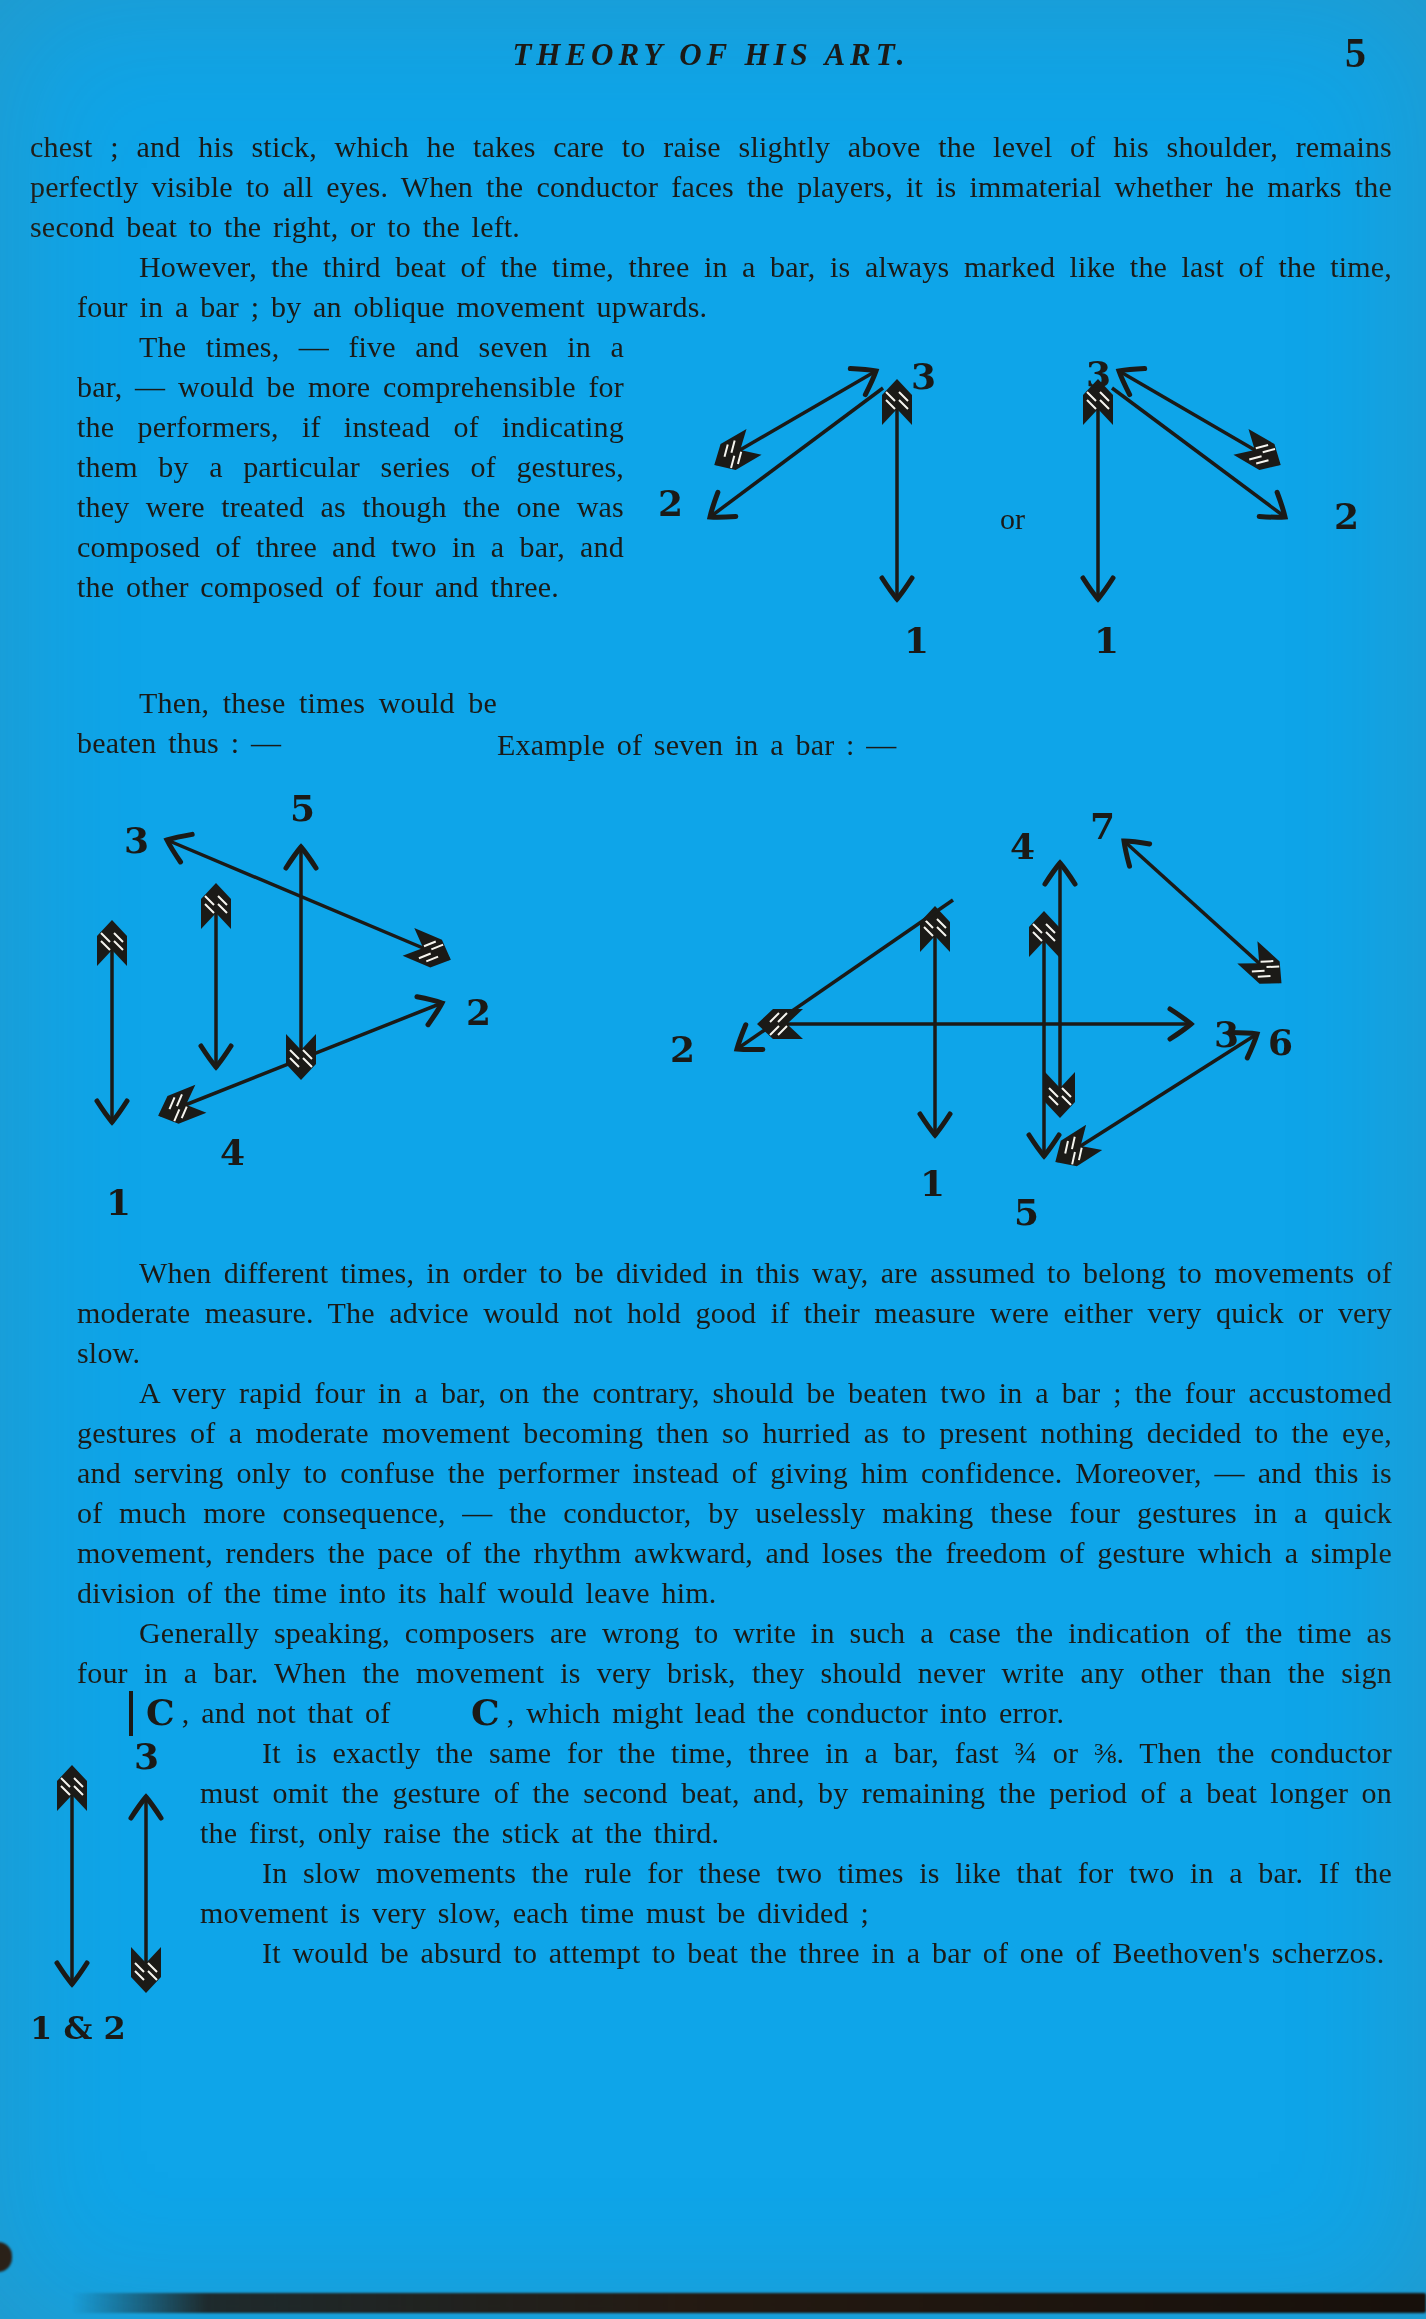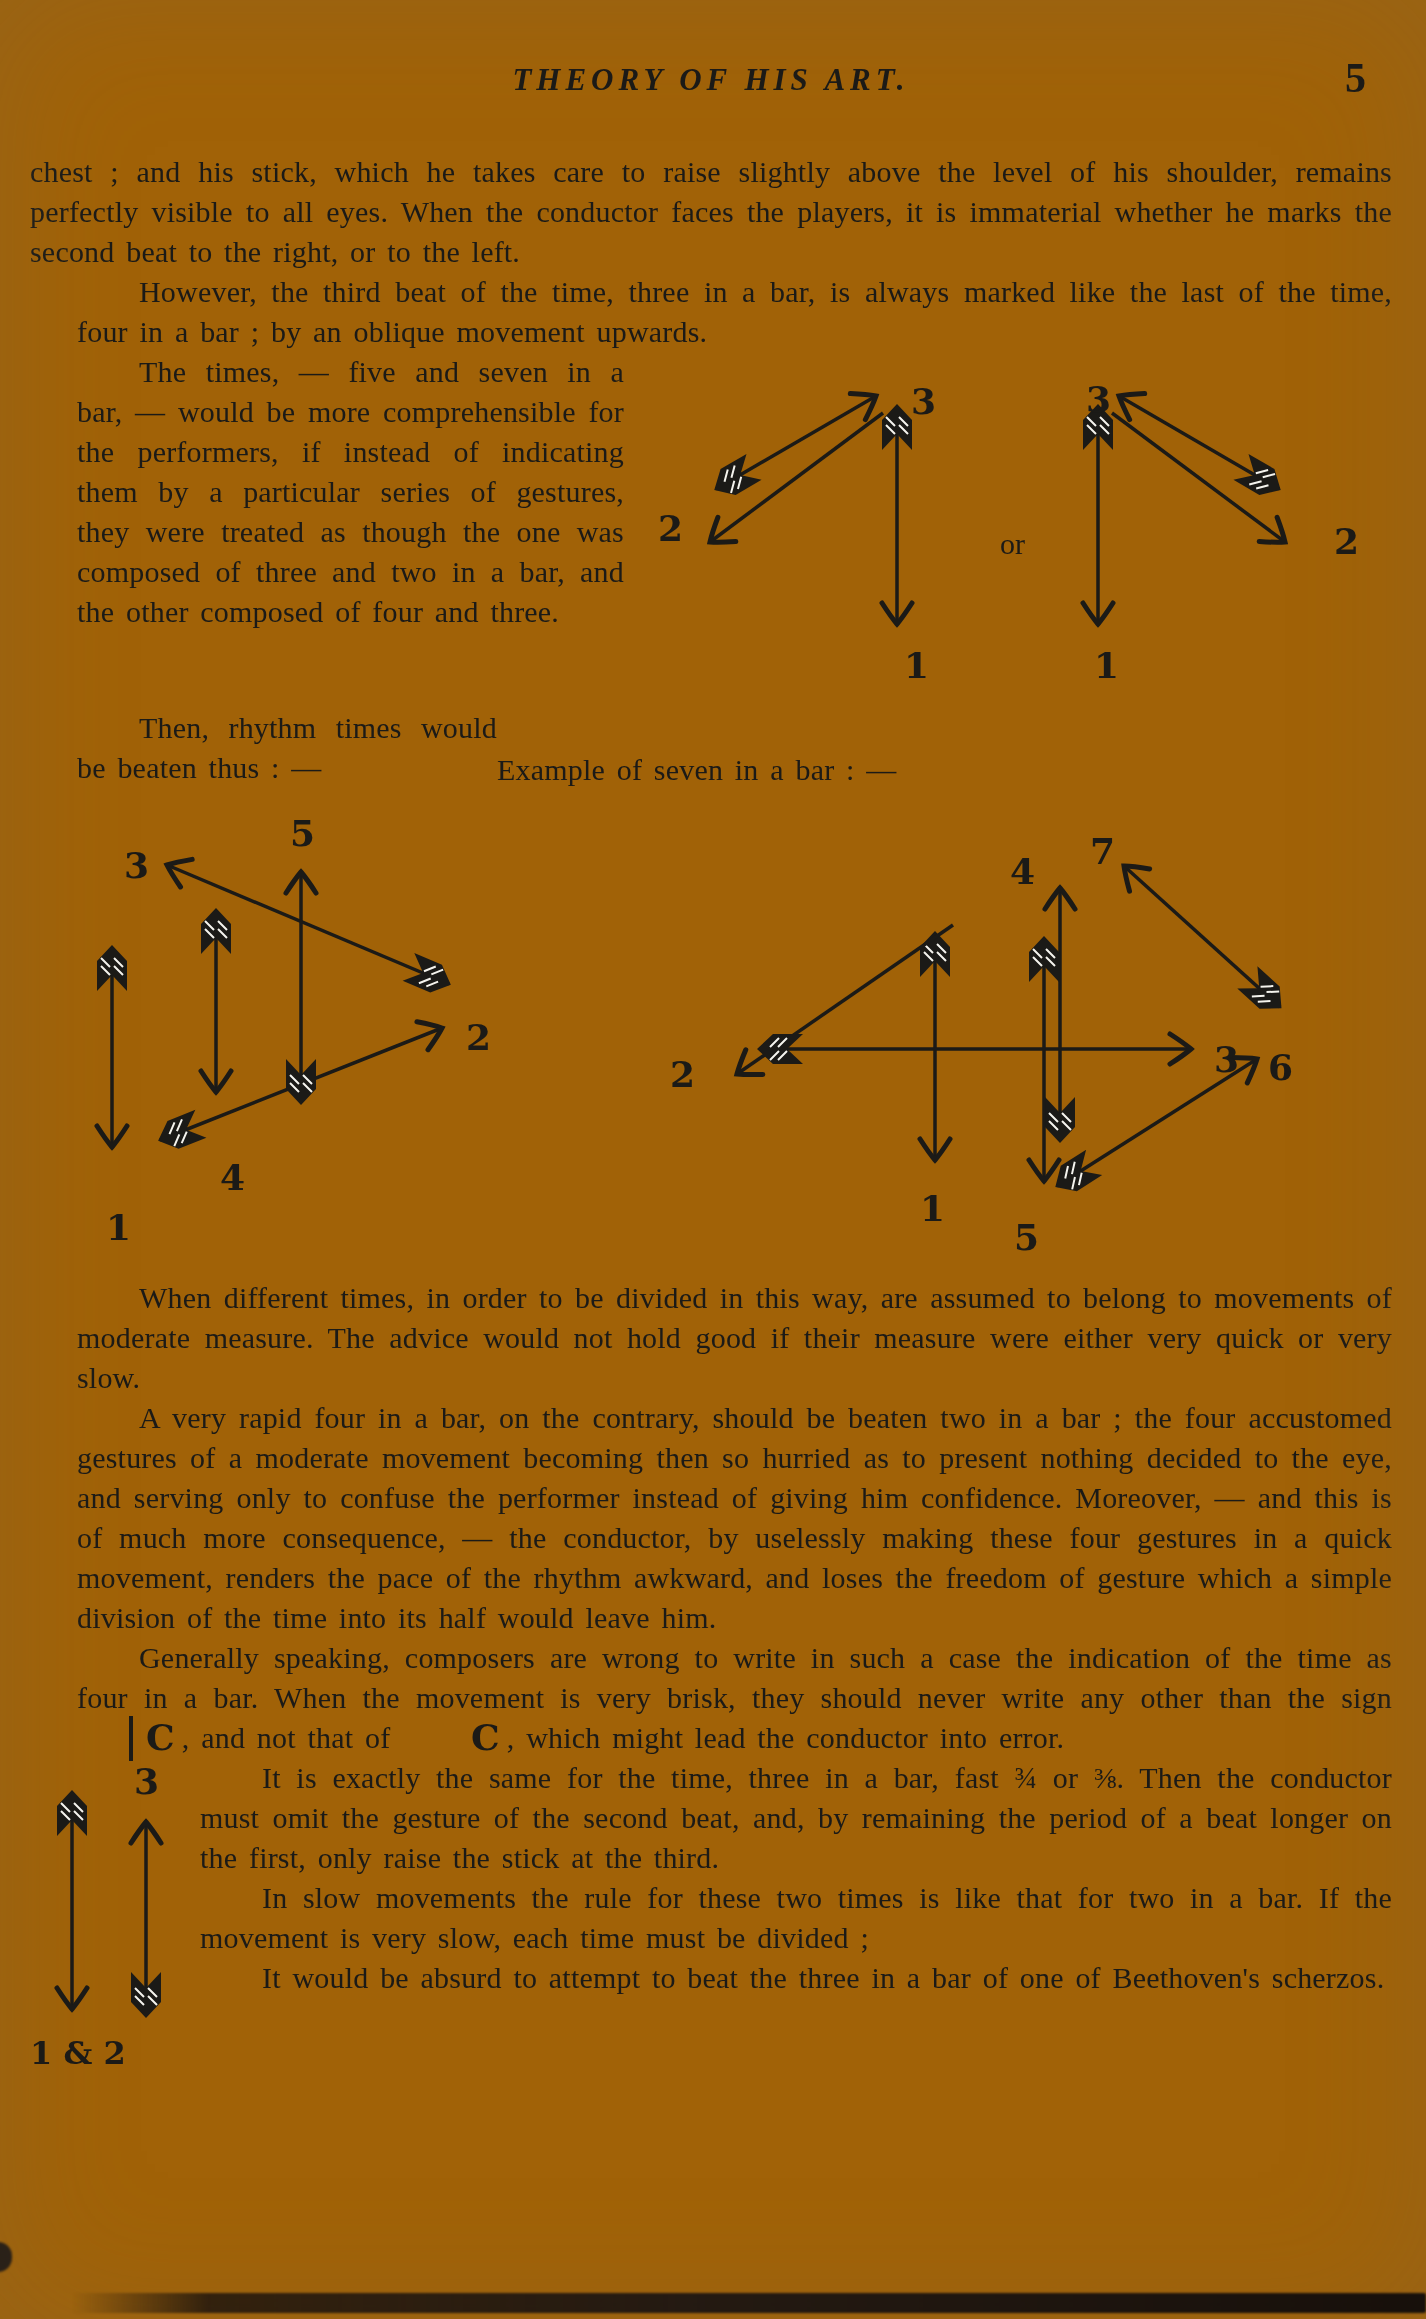--- a/index.html
+++ b/index.html
@@ -1,21 +1,21 @@
 <!DOCTYPE html>
 <html><head>
 <meta charset="utf-8">
 <style>
   * { margin:0; padding:0; box-sizing:border-box; }
   html,body { background:#6b6b6b; }
   .page {
     width:1426px; height:2319px;
-    background:#a16207;
+    background:#0ea5e9;
     position:relative;
-    padding:46px 34px 0 30px;
+    padding:21px 34px 0 30px;
     font-family:"Liberation Serif", serif;
     color:#1b1a17;
     overflow:hidden;
   }
   .vignette {
     position:absolute; inset:0; pointer-events:none;
     box-shadow: inset 0 0 140px rgba(118,108,86,0.22);
   }
   header { position:relative; height:62px; margin-top:16px; margin-bottom:28px; }
   .running-title {
@@ -113,21 +113,21 @@
           <text class="fig-label" x="458" y="322">1</text>
           <text class="fig-label" x="698" y="198">2</text>
           <text class="fig-label" x="450" y="56">3</text>
         </g>
       </svg>
     </figure>
 
     <p class="indent">The times, — five and seven in a bar, — would be more comprehensible for the performers, if instead of indicating them by a particular series of gestures, they were treated as though the one was composed of three and two in a bar, and the other composed of four and three.</p>
 
     <div class="clear-row">
-      <p class="beaten indent">Then, rhythm times would be beaten thus : —</p>
+      <p class="beaten indent">Then, these times would be beaten thus : —</p>
       <p class="caption">Example of seven in a bar : —</p>
     </div>
   </section>
 
   <div class="figures-row">
     <figure class="fig-five">
       <svg viewBox="0 0 430 452" width="430" height="452">
         <line x1="36" y1="147" x2="36" y2="347" stroke="#1b1a17" stroke-width="3.5" marker-start="url(#fl)" marker-end="url(#hd)"></line>
         <line x1="84" y1="340" x2="366" y2="228" stroke="#1b1a17" stroke-width="3.5" marker-start="url(#fl)" marker-end="url(#hd)"></line>
         <line x1="373" y1="184" x2="91" y2="65" stroke="#1b1a17" stroke-width="3.5" marker-start="url(#fl)" marker-end="url(#hd)"></line>

